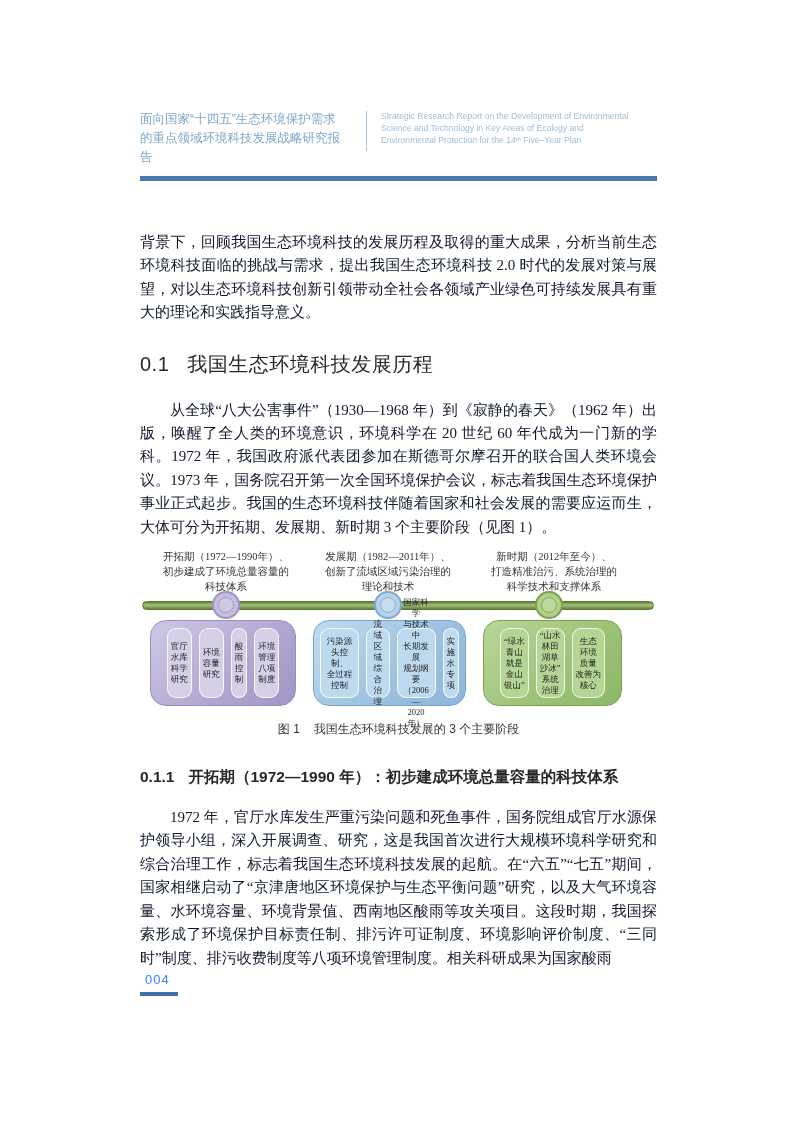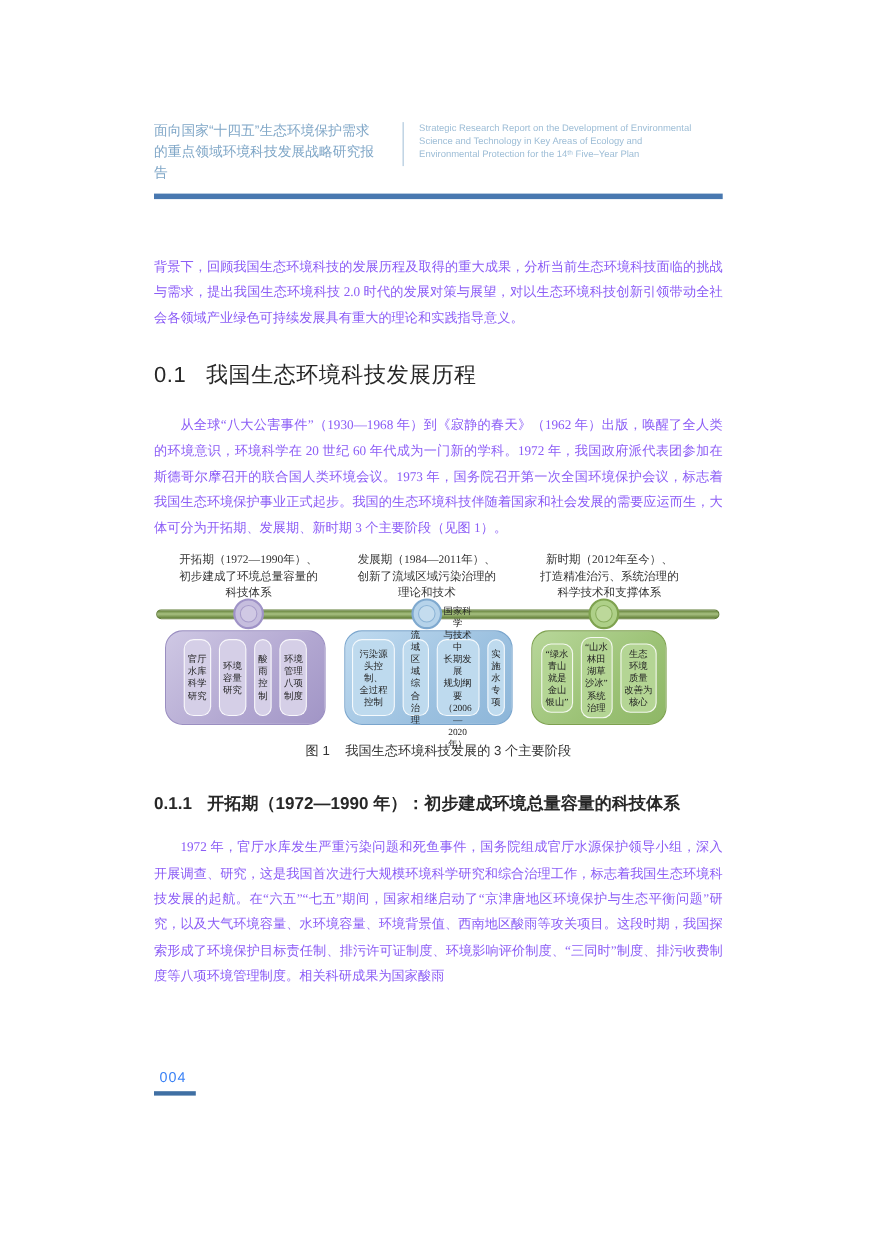--- a/index.html
+++ b/index.html
@@ -15,21 +15,21 @@
   
   .pg-header { display:flex; align-items:flex-start; margin-top:110px; }
   .hdr-cn { width:212px; font-size:12.5px; line-height:19px; color:#7fa6c7;
             font-family:"Liberation Sans","DejaVu Sans",sans-serif; }
   .hdr-div { width:1px; height:40px; background:#a9c4da; margin:1px 14px 0 14px; }
   .hdr-en { flex:1; font-size:8.6px; line-height:12px; color:#9dbdd6;
             font-family:"Liberation Sans","DejaVu Sans",sans-serif; }
   .hdr-rule { height:5px; background:#4878b0; margin-top:9px; }
 
   
-  .para { font-size:12px; line-height:23.4px; text-align:justify; color:#8b5cf6; }
+  .para { font-size:15px; line-height:23.4px; text-align:justify; color:#0f172a; }
   .para.indent { text-indent:2em; }
   .p1 { margin-top:50px; }
   .p2 { margin-top:21px; }
   .p3 { margin-top:18px; }
 
   .h1 { margin-top:26px; font-family:"Liberation Sans","DejaVu Sans",sans-serif;
         font-weight:normal; font-size:20px; color:#272727; letter-spacing:.5px; }
   .h1 .num { margin-right:18px; }
   .h2 { margin-top:29px; font-family:"Liberation Sans","DejaVu Sans",sans-serif;
         font-weight:bold; font-size:15.5px; color:#272727; }
@@ -55,22 +55,22 @@
   .node-3 { left:395px; background:#aed088; border:2px solid #7ea24f; }
   .node-3 .inner { background:#bcd89a; border:1px solid #88ad5c; }
 
   .panel { position:absolute; top:71px; height:86px; border-radius:16px;
            display:flex; align-items:stretch; justify-content:center; gap:7px;
            padding:7px 6px; }
   .panel-1 { left:10px;  width:146px; border:1px solid #9a8ec1;
              background:linear-gradient(135deg,#cfc8e4 0%,#b2a7d1 60%,#a195c6 100%); }
   .panel-2 { left:173px; width:153px; border:1px solid #79a5cd;
              background:linear-gradient(135deg,#c0dbf0 0%,#9cc1e0 60%,#8db6d9 100%); }
-  .panel-3 { left:343px; width:123px; border:1px solid #7da14e;
-             background:linear-gradient(135deg,#b8d79a 0%,#9cc276 60%,#8eb766 100%);align-items:center; }
+  .panel-3 { left:343px; width:139px; border:1px solid #7da14e;
+             background:linear-gradient(135deg,#b8d79a 0%,#9cc276 60%,#8eb766 100%); }
 
   .pill { border-radius:9px; display:flex; align-items:center; justify-content:center;
           padding:3px 3px; border:1px solid rgba(255,255,255,.85);
           font-size:8.5px; line-height:11px; text-align:center; color:#222;
           white-space:pre-line; }
   .panel-1 .pill { background:#d5cfe7; }
   .panel-2 .pill { background:#bedaee; }
   .panel-3 .pill { background:#b4d594; }
 
   .fig-caption { margin-top:14px; text-align:center; font-size:12px; color:#333;
@@ -108,21 +108,21 @@
     <div class="h1">
       <span class="num">0.1</span><span>我国生态环境科技发展历程</span>
     </div>
 
     <p class="para indent p2">从全球“八大公害事件”（1930—1968 年）到《寂静的春天》（1962 年）出版，唤醒了全人类的环境意识，环境科学在 20 世纪 60 年代成为一门新的学科。1972 年，我国政府派代表团参加在斯德哥尔摩召开的联合国人类环境会议。1973 年，国务院召开第一次全国环境保护会议，标志着我国生态环境保护事业正式起步。我国的生态环境科技伴随着国家和社会发展的需要应运而生，大体可分为开拓期、发展期、新时期 3 个主要阶段（见图 1）。</p>
 
     <div class="figure">
       <div class="stage-title st-1">开拓期（1972—1990年）、
 初步建成了环境总量容量的
 科技体系</div>
-      <div class="stage-title st-2">发展期（1984—2011年）、
+      <div class="stage-title st-2">发展期（1982—2011年）、
 创新了流域区域污染治理的
 理论和技术</div>
       <div class="stage-title st-3">新时期（2012年至今）、
 打造精准治污、系统治理的
 科学技术和支撑体系</div>
 
       <div class="tl-bar"></div>
       <div class="tl-node node-1">
           <div class="inner"></div>
         </div>

